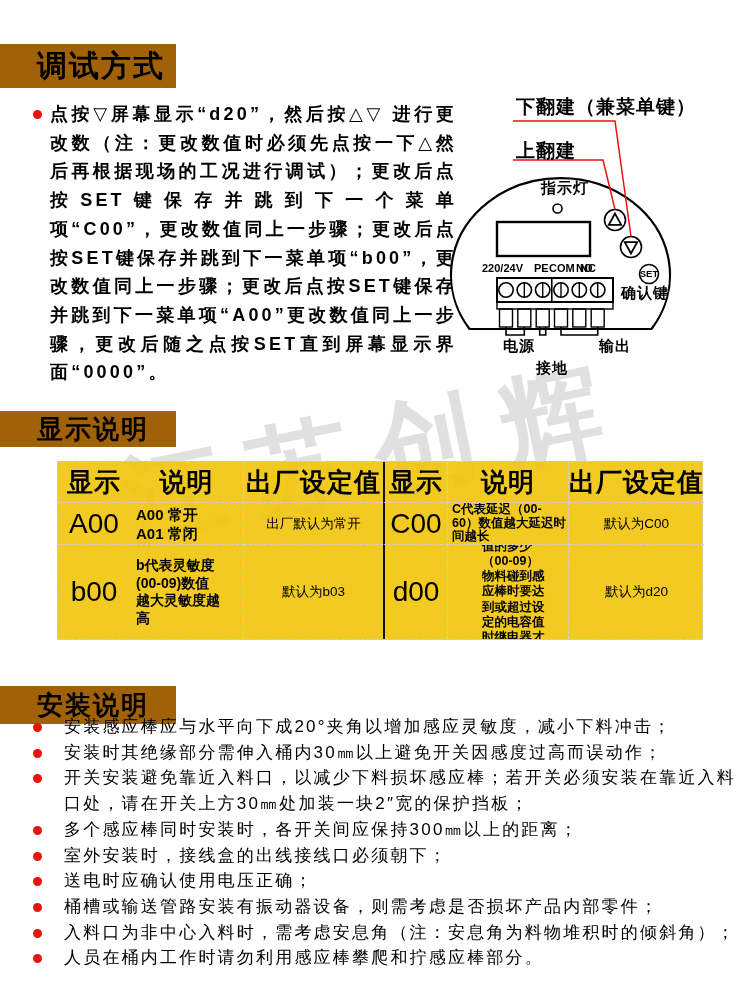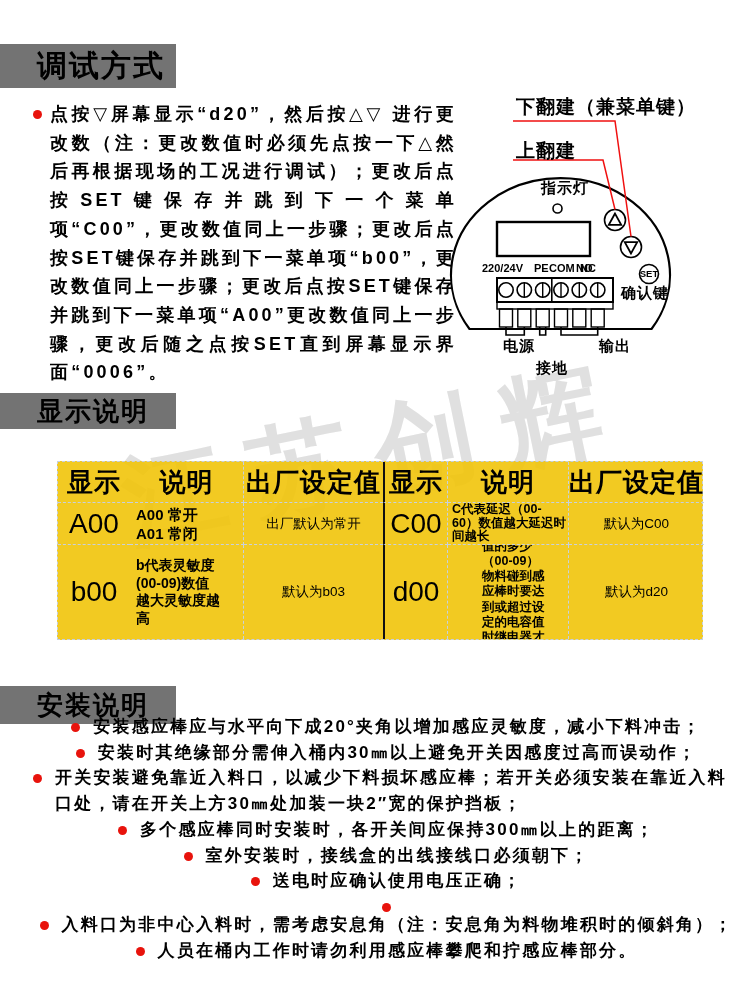--- a/index.html
+++ b/index.html
@@ -5,24 +5,24 @@
   html,body{margin:0;padding:0;background:#fff;}
   .page{position:relative;width:750px;height:999px;background:#fff;overflow:hidden;
         font-family:"Liberation Sans","DejaVu Sans",sans-serif;color:#000;}
 
   
   .watermark{position:absolute;left:125px;top:438px;z-index:1;white-space:nowrap;
     font-size:102px;font-weight:bold;letter-spacing:26px;color:#e0e0e0;
     transform:rotate(-11.5deg);transform-origin:0 50%;}
 
   
-  .title-bar{position:absolute;left:0;width:176px;background:#737373;color:#000;
+  .title-bar{position:absolute;left:0;width:176px;background:#a16207;color:#000;
     font-weight:bold;z-index:2;display:flex;align-items:center;padding-left:37px;box-sizing:border-box;}
   .bar1{top:44px;height:44px;font-size:30px;letter-spacing:2px;}
-  .bar2{top:393px;height:36px;font-size:26px;letter-spacing:2px;}
+  .bar2{top:411px;height:36px;font-size:26px;letter-spacing:2px;}
   .bar3{top:686px;height:38px;font-size:26px;letter-spacing:2px;}
 
   
   .dot{width:9px;height:9px;border-radius:50%;background:#e8130c;flex:0 0 9px;}
   .p1-dot{position:absolute;left:33px;top:110px;z-index:2;}
   .para{position:absolute;left:50px;top:100px;width:407px;z-index:2;
     font-size:18px;font-weight:bold;line-height:28.7px;letter-spacing:3.2px;text-align:justify;}
 
   
   .diagram{position:absolute;left:440px;top:88px;width:310px;height:282px;z-index:2;}
@@ -53,33 +53,33 @@
   .code{font-family:Liberation Sans, sans-serif;font-size:28px;}
   .desc{justify-content:flex-start;text-align:left;font-weight:bold;padding:1px 20px 1px 6px;}
   .desc-a{font-size:15px;line-height:19px;white-space:pre-line;}
   .desc-b{font-size:14px;line-height:17.5px;}
   .desc-c{font-size:12.5px;line-height:13.8px;padding:0 2px 0 4px;}
   .desc-d{font-size:12.5px;line-height:15.2px;margin-left:28px;}
   .def{font-size:13.5px;font-weight:normal;}
 
   
   .install-list{position:absolute;left:33px;top:714px;width:707px;z-index:2;}
-  .li{display:flex;gap:13px;font-size:17px;font-weight:bold;line-height:25.7px;letter-spacing:2.2px;justify-content:center;}
+  .li{display:flex;gap:22px;font-size:17px;font-weight:normal;line-height:25.7px;letter-spacing:2.2px;}
   .li .dot{margin-top:9px;}
 </style>
 </head>
 <body>
 
 <div class="page">
 
   <div class="watermark">江苏创辉</div>
 
   <div class="title-bar bar1">调试方式</div>
   <span class="dot p1-dot"></span>
-  <div class="para">点按▽屏幕显示“d20”，然后按△▽ 进行更改数（注：更改数值时必须先点按一下△然后再根据现场的工况进行调试）；更改后点按SET键保存并跳到下一个菜单项“C00”，更改数值同上一步骤；更改后点按SET键保存并跳到下一菜单项“b00”，更改数值同上一步骤；更改后点按SET键保存并跳到下一菜单项“A00”更改数值同上一步骤，更改后随之点按SET直到屏幕显示界面“0006”。</div>
+  <div class="para">点按▽屏幕显示“d20”，然后按△▽ 进行更改数（注：更改数值时必须先点按一下△然后再根据现场的工况进行调试）；更改后点按SET键保存并跳到下一个菜单项“C00”，更改数值同上一步骤；更改后点按SET键保存并跳到下一菜单项“b00”，更改数值同上一步骤；更改后点按SET键保存并跳到下一菜单项“A00”更改数值同上一步骤，更改后随之点按SET直到屏幕显示界面“0000”。</div>
 
   <div class="diagram">
     <svg width="310" height="282" viewBox="0 0 310 282">
 
       <path d="M29.5,241 A109.5,97 0 1 1 211.5,241 Z" fill="#fff" stroke="#000" stroke-width="2.2"></path>
 
       <circle cx="117.5" cy="120.5" r="4.5" fill="#fff" stroke="#000" stroke-width="1.6"></circle>
 
       <rect x="57" y="134" width="93" height="34" fill="#fff" stroke="#000" stroke-width="2.4"></rect>
 
@@ -189,20 +189,21 @@
     <div class="li">
         <span class="dot"></span>
         <span>室外安装时，接线盒的出线接线口必须朝下；</span>
       </div>
     <div class="li">
         <span class="dot"></span>
         <span>送电时应确认使用电压正确；</span>
       </div>
     <div class="li">
         <span class="dot"></span>
+        <span>桶槽或输送管路安装有振动器设备，则需考虑是否损坏产品内部零件；</span>
       </div>
     <div class="li">
         <span class="dot"></span>
         <span>入料口为非中心入料时，需考虑安息角（注：安息角为料物堆积时的倾斜角）；</span>
       </div>
     <div class="li">
         <span class="dot"></span>
         <span>人员在桶内工作时请勿利用感应棒攀爬和拧感应棒部分。</span>
       </div>
   </div>

